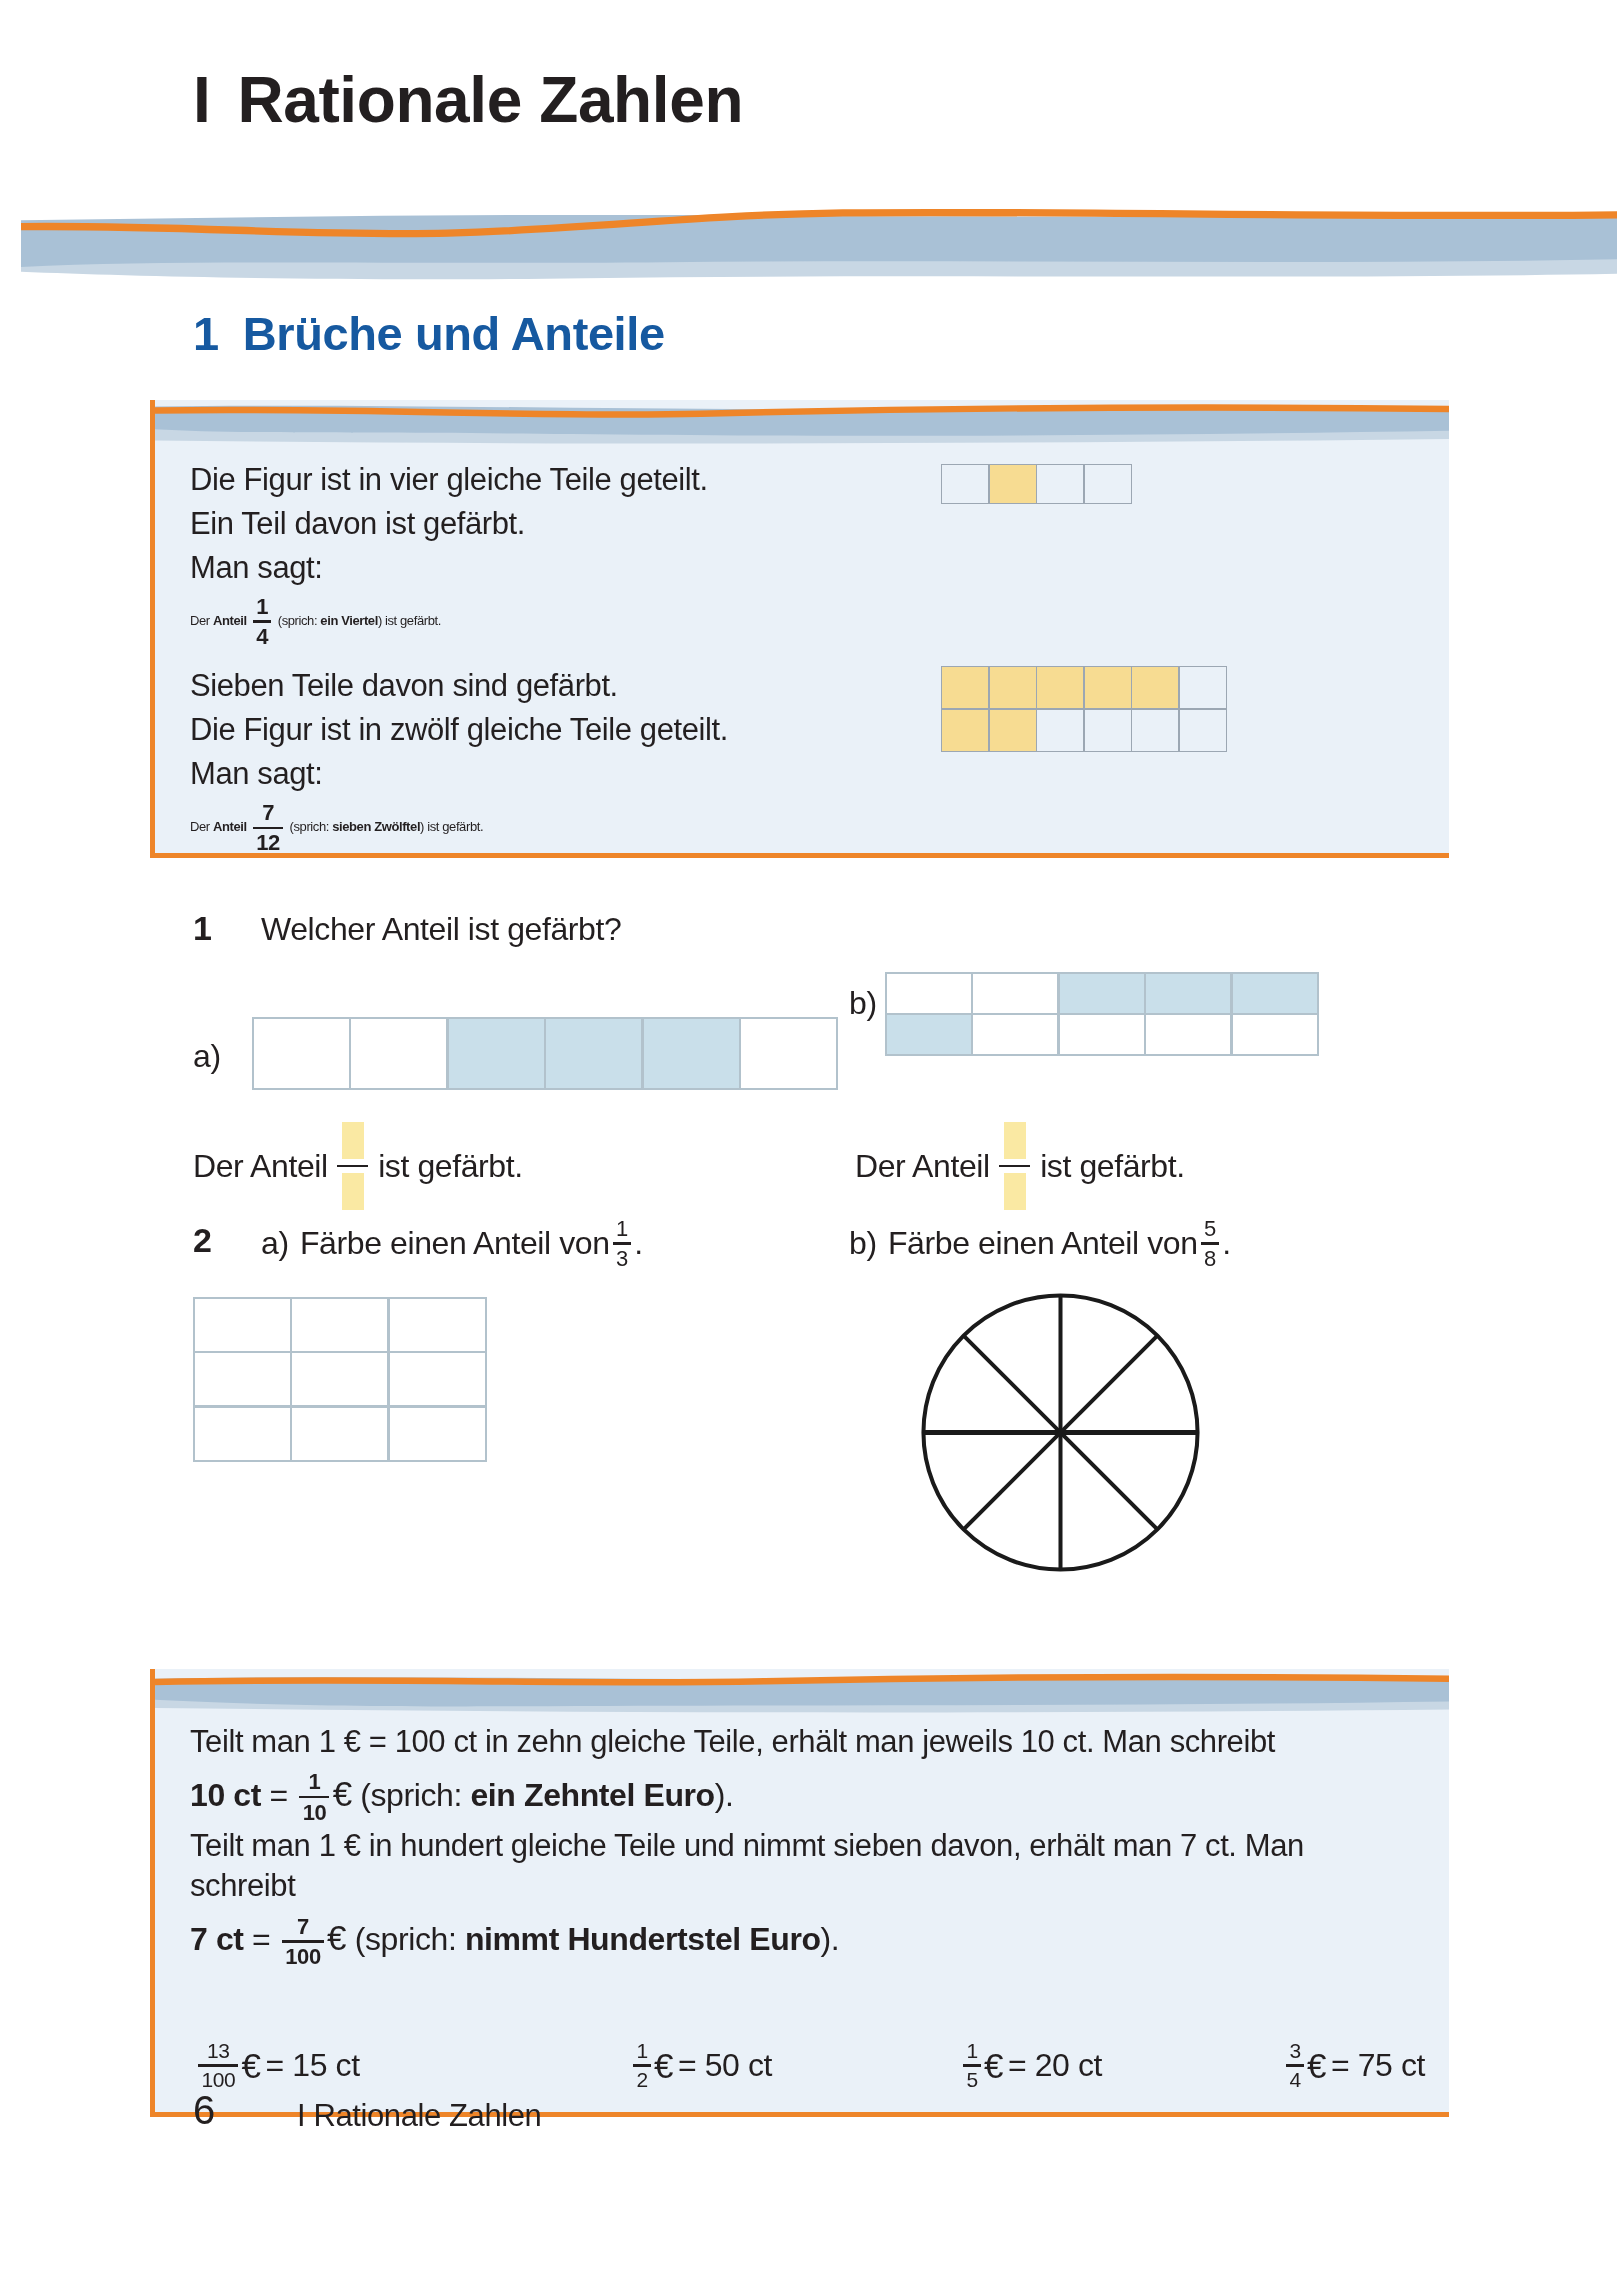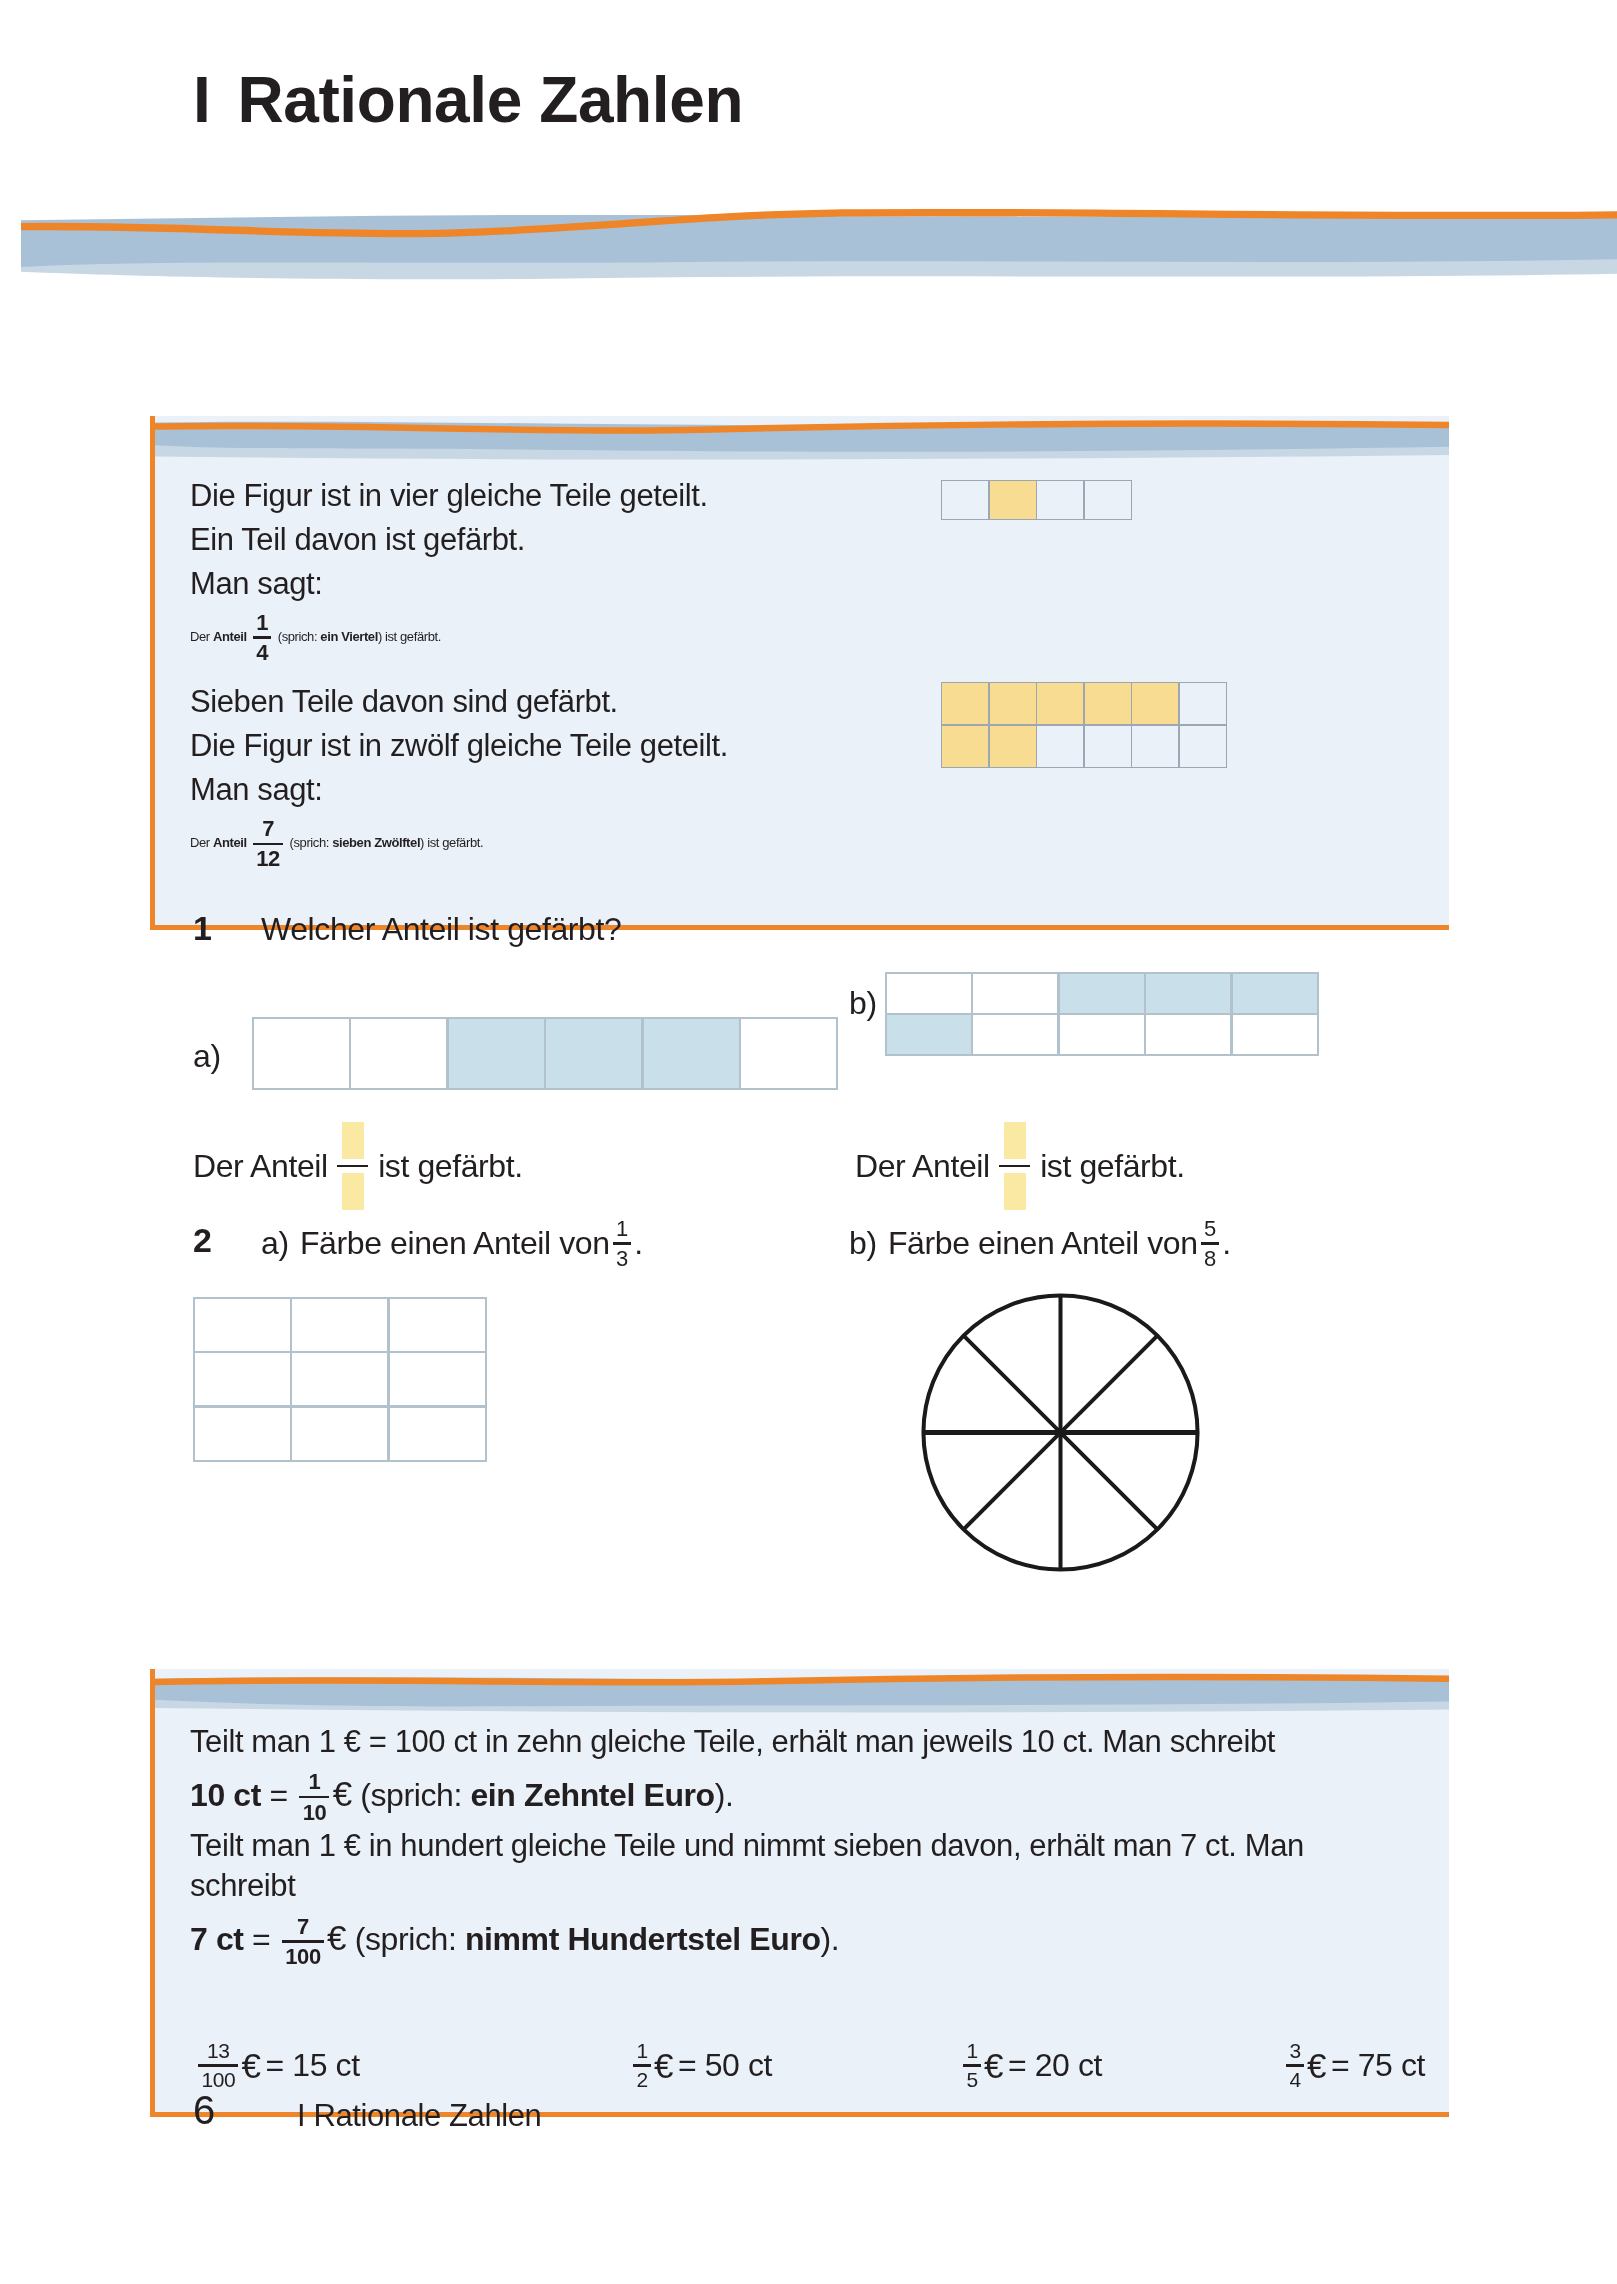--- a/index.html
+++ b/index.html
@@ -12,21 +12,21 @@
   .section-heading{position:absolute;left:172px;top:306px;margin:0;font-size:47px;font-weight:bold;color:var(--heading_blue);}
   .section-heading .num{margin-right:24px;}
 
   
   .top-band{position:absolute;left:0;top:204px;width:1618px;height:84px;display:block;}
   .box-band{position:absolute;left:0;top:0;width:100%;height:47px;display:block;}
 
   
   .infobox{position:absolute;left:129px;width:1299px;background:var(--box_bg);
            border-left:5.6px solid var(--orange);border-bottom:5.6px solid var(--orange);box-sizing:border-box;}
-  #box1{top:416px;height:514px;}
+  #box1{top:400px;height:458px;}
   #box2{top:1669px;height:448px;}
   .box-content{position:relative;padding:11.3px 24px 0 35px;}
   .line{font-size:31px;line-height:44px;}
   .frac-line{line-height:44px;margin:4.8px 0 3.2px 0;}
   .spacer{height:13px;}
 
   
   .frac{display:inline-flex;flex-direction:column;align-items:center;vertical-align:middle;line-height:1;margin:0 3.2px;}
   .frac .fn,.frac .fd{font-size:22px;padding:0 3.2px;line-height:1.05;}
   .frac .fbar{align-self:stretch;height:2.4px;background:var(--text_dark);margin:2.4px 0;}
@@ -94,20 +94,21 @@
 <div id="page">
 
   <h1 class="chapter-title"><span class="num">I</span><span>Rationale Zahlen</span></h1>
 
   <svg class="top-band" viewBox="0 0 2008 104" preserveAspectRatio="none">
     <path style="fill:var(--band_blue_light)" d="M0,62 C400,72 800,60 1200,66 C1500,70 1800,62 2008,58 L2008,86 C1600,94 1100,86 700,92 C400,96 150,90 0,84 Z"></path>
     <path style="fill:var(--band_blue)" d="M0,20 C300,16 600,12 900,14 C1300,17 1700,14 2008,16 L2008,68 C1600,76 1200,68 800,72 C450,75 200,68 0,78 Z"></path>
     <path style="fill:none;stroke:var(--orange);stroke-width:9" d="M0,28 C200,26 360,40 530,36 C720,31 820,14 1020,11 C1320,8 1640,18 2008,13"></path>
   </svg>
 
+  <h2 class="section-heading"><span class="num">1</span><span>Brüche und Anteile</span></h2>
 
   <section class="infobox" id="box1">
     <svg class="box-band" viewBox="0 0 1612 58" preserveAspectRatio="none">
       <path style="fill:var(--band_blue_light)" d="M0,30 C400,36 900,40 1612,30 L1612,48 C1100,54 500,56 0,50 Z"></path>
       <path style="fill:var(--band_blue)" d="M0,8 C300,4 650,14 950,11 C1250,8 1450,6 1612,9 L1612,38 C1250,44 850,46 520,42 C260,39 110,42 0,36 Z"></path>
       <path style="fill:none;stroke:var(--orange);stroke-width:8" d="M0,13 C260,9 480,22 680,17 C920,11 1250,7 1612,11"></path>
     </svg>
     <div class="box-content" style="padding-top:58px;">
       <div class="line">Die Figur ist in vier gleiche Teile geteilt.</div>
       <div class="line">Ein Teil davon ist gefärbt.</div>

